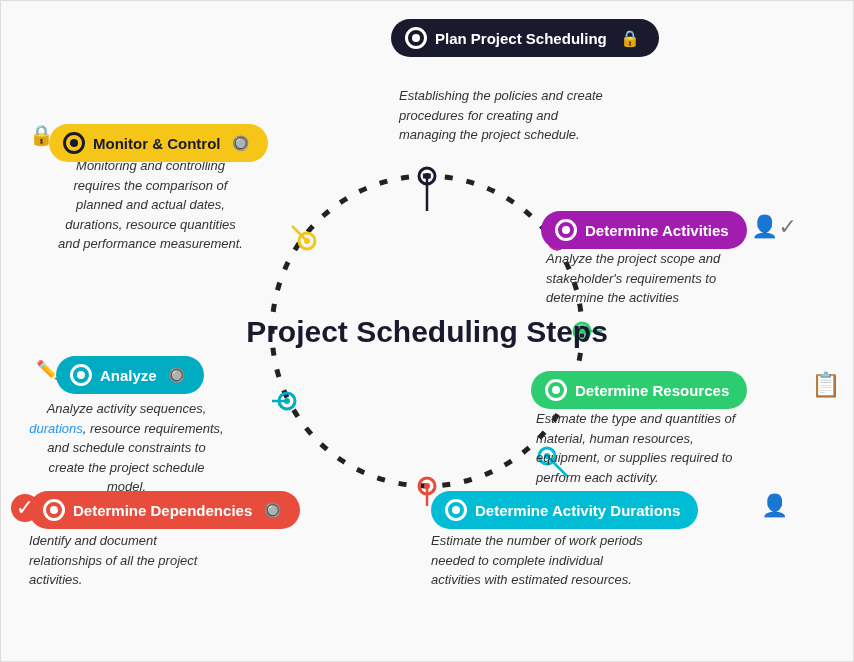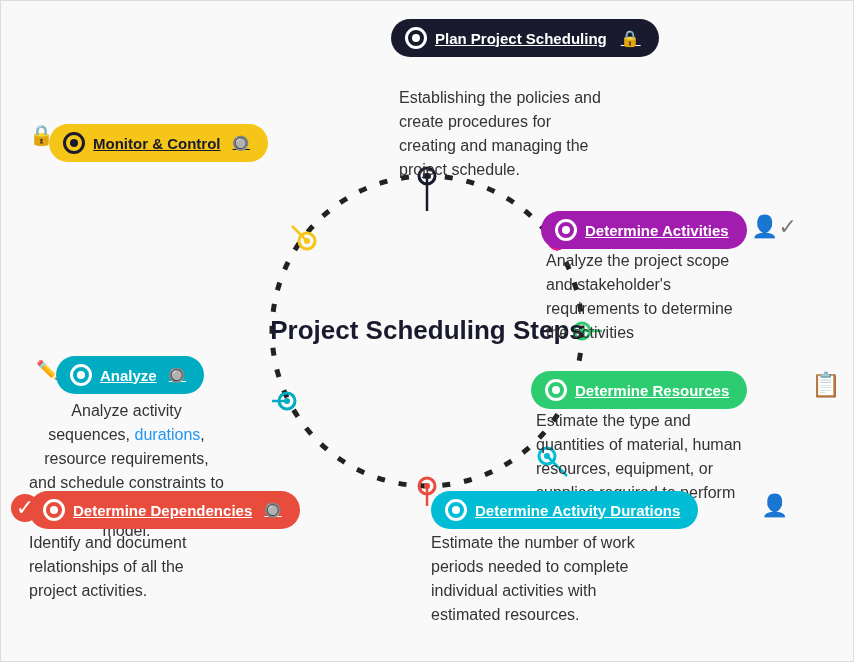--- a/index.html
+++ b/index.html
@@ -20,21 +20,21 @@
       border: 1px solid #ddd;
     }
 
     
     .center-text {
       position: absolute;
       left: 50%;
       top: 50%;
       transform: translate(-50%, -50%);
       text-align: center;
-      font-size: 26px;
+      font-size: 30px;
       font-weight: bold;
       color: #1a1a2e;
       line-height: 1.3;
       z-index: 1;
       pointer-events: none;
     }
 
     
     .circle-svg {
       position: absolute;
@@ -50,40 +50,40 @@
       border-radius: 30px;
       padding: 8px 18px 8px 14px;
       font-weight: bold;
       font-size: 15px;
       color: #fff;
       display: flex;
       align-items: center;
       gap: 8px;
       white-space: nowrap;
       z-index: 10;
-      text-decoration: underline;
     }
 
     .badge .circle-icon {
       width: 22px;
       height: 22px;
       border-radius: 50%;
       border: 3px solid #fff;
       background: transparent;
       display: inline-block;
       flex-shrink: 0;
     }
 
     
     .desc {
       position: absolute;
-      font-size: 16px;
+      font-size: 13px;
       color: #333;
       line-height: 1.5;
       z-index: 5;
+      font-style: italic;
     }
 
     .desc a, .desc span.blue {
       color: #2196F3;
     }
 
     
     .badge-plan {
       background: #1a1a2e;
       top: 18px;
@@ -343,20 +343,23 @@
       <span style="position:absolute;top:50%;left:50%;transform:translate(-50%,-50%);width:8px;height:8px;border-radius:50%;background:#fff;"></span>
     </span>
     <span>Analyze</span>
     <span style="margin-left:4px;font-size:14px;">🔘</span>
   </div>
 
   <div class="desc desc-plan">
     <span>Establishing the policies and create procedures for creating and managing the project schedule.</span>
   </div>
 
+  <div class="desc desc-monitor">
+    <span>Monitoring and controlling requires the comparison of planned and actual dates, durations, resource quantities and performance measurement.</span>
+  </div>
 
   <div class="desc desc-activities">
     <span>Analyze the project scope  and stakeholder's requirements to determine the activities</span>
   </div>
 
   <div class="desc desc-resources">
     <span>Estimate the type and quantities of material, human resources, equipment, or supplies required to perform each activity.</span>
   </div>
 
   <div class="desc desc-durations">

